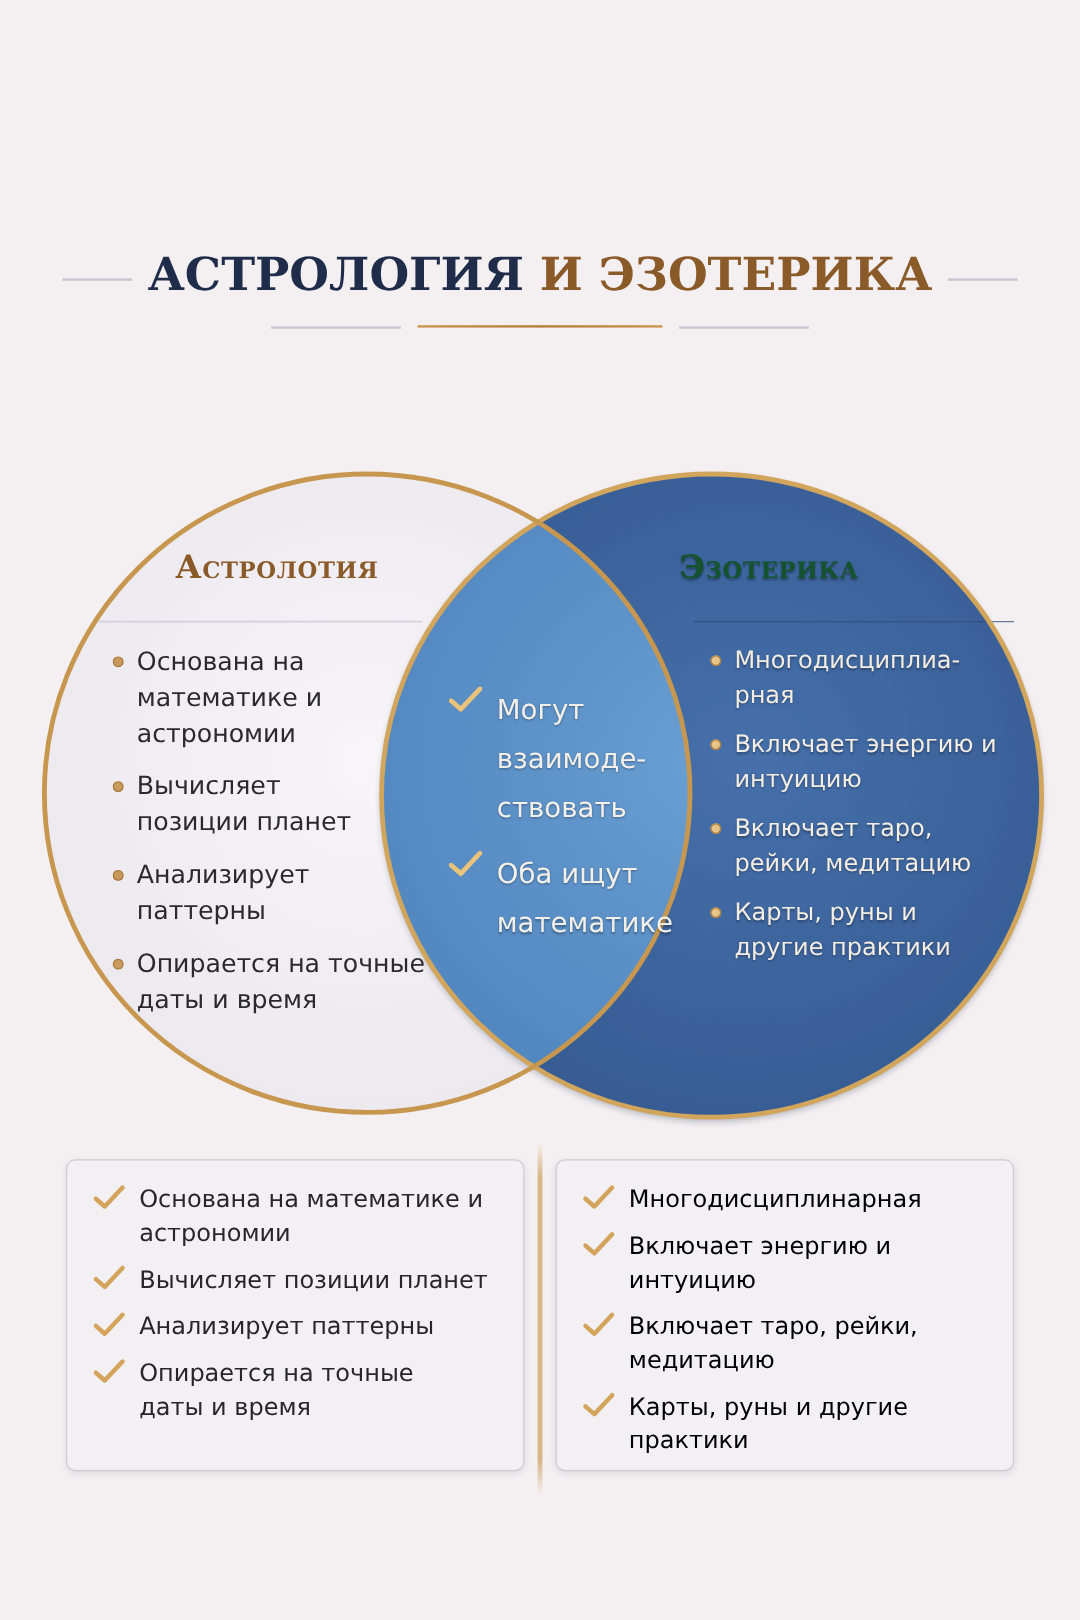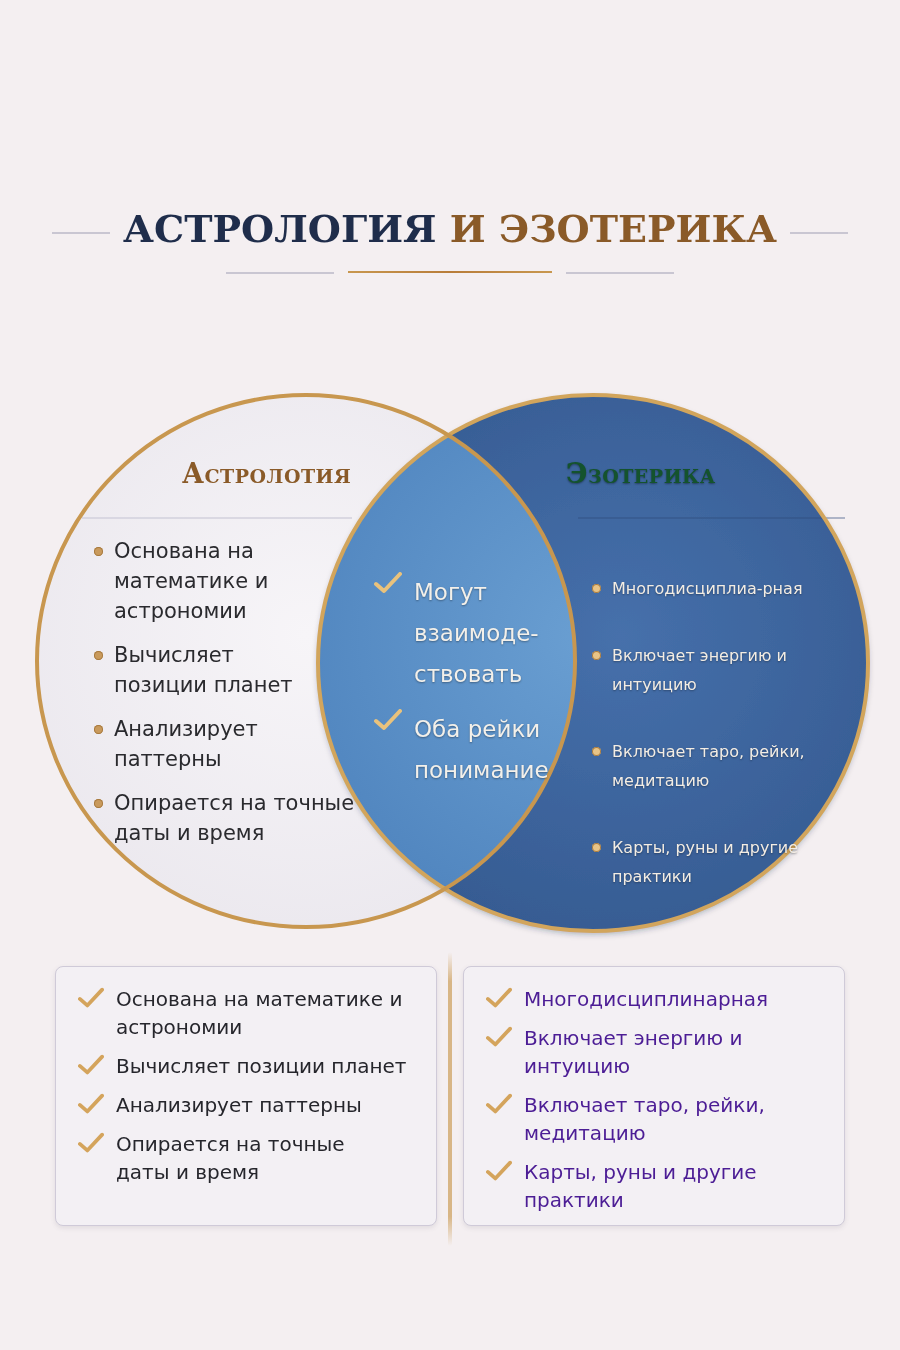--- a/index.html
+++ b/index.html
@@ -20,52 +20,52 @@
   .rule.grey { background: #c9c6d2; }
   .rule.gold { background: linear-gradient(90deg, #c8974f, #b87d3a, #c8974f); height: 2px; }
 
   .venn { position: absolute; left: 0; top: 0; width: 900px; height: 960px; }
   .venn svg { position: absolute; left: 0; top: 0; }
 
   .circle-title {
     position: absolute; font-family: "DejaVu Serif", serif; font-weight: bold;
     font-size: 27px; white-space: nowrap; letter-spacing: 0.5px;
   }
-  .circle-title.left { left: 146px; top: 458px; color: #8a5a28; font-variant: small-caps; margin-left: 36px; }
+  .circle-title.left { left: 146px; top: 458px; color: #8a5a28; font-variant: small-caps; }
   .circle-title.right { left: 566px; top: 458px; color: #14532d; font-variant: small-caps;
     text-shadow: 0 1px 2px rgba(0,0,0,0.4); }
 
   .blist { position: absolute; margin: 0; padding: 0; list-style: none; }
   .blist li { position: relative; padding-left: 24px; margin-bottom: 14px; line-height: 30px; font-size: 21px; }
   .blist li .dot {
     position: absolute; left: 4px; top: 11px; width: 9px; height: 9px; border-radius: 50%;
     background: #c99a5c; box-shadow: 0 0 0 1px #a77a3f inset;
   }
   .blist.left { left: 90px; top: 536px; width: 250px; color: #2a2a2e; }
   .blist.right { left: 588px; top: 536px; width: 240px; color: #f3ede4; font-size: 20px; }
-  .blist.right li { font-size: 16px; line-height: 29px; margin-bottom: 12px; text-shadow: 0 1px 2px rgba(0,0,0,0.35); margin-top: 38px; }
+  .blist.right li { font-size: 20px; line-height: 29px; margin-bottom: 12px; text-shadow: 0 1px 2px rgba(0,0,0,0.35); }
   .blist.right li .dot { background: #e8c487; top: 10px; }
 
   .clist { position: absolute; margin: 0; padding: 0; list-style: none; }
   .clist.mid { left: 374px; top: 572px; width: 185px; color: #f3f0ea; }
   .clist.mid li { position: relative; padding-left: 40px; font-size: 23px; line-height: 41px; margin-bottom: 14px;
     text-shadow: 0 1px 2px rgba(0,0,0,0.35); }
   .chk { position: absolute; left: 0; top: 4px; width: 28px; height: 22px; }
 
   .card {
     position: absolute; top: 966px; width: 380px; height: 258px;
     background: #f3f0f4; border: 1.5px solid #cfcad8; border-radius: 8px;
     box-shadow: 0 2px 5px rgba(80,70,100,0.12);
   }
   .card.left { left: 55px; }
   .card.right { left: 463px; }
   .card ul { list-style: none; margin: 0; padding: 0; position: absolute; left: 22px; top: 18px; right: 10px; }
   .card li { position: relative; padding-left: 38px; font-size: 20px; line-height: 28px; margin-bottom: 11px; color: #26262c; }
   .card li .chk { top: 2px; width: 26px; height: 22px; }
-  .card.right li { color: #4c1d95; }
+  .card.right li { color: #000000; }
 
   .vdivider { position: absolute; left: 448px; top: 952px; width: 4px; height: 294px;
     background: linear-gradient(180deg, rgba(214,176,122,0) 0%, #d8b686 10%, #d8b686 90%, rgba(214,176,122,0) 100%);
     border-radius: 2px; }
 </style>
 </head>
 <body>
 
 <div class="title-wrap">
   <div class="rule grey" style="left:52px; top:32px; width:58px;"></div>
@@ -129,21 +129,21 @@
     <li>
       <svg class="chk" viewBox="0 0 28 22">
           <path d="M2 12 L10 19 L26 2" fill="none" stroke="#e9c27c" stroke-width="4" stroke-linecap="round" stroke-linejoin="round"></path>
         </svg>
       <span>Могут взаимоде-ствовать</span>
     </li>
     <li>
       <svg class="chk" viewBox="0 0 28 22">
           <path d="M2 12 L10 19 L26 2" fill="none" stroke="#e9c27c" stroke-width="4" stroke-linecap="round" stroke-linejoin="round"></path>
         </svg>
-      <span>Оба рейки понимание</span>
+      <span>Оба ищут математике</span>
     </li>
   </ul>
 
   <ul class="blist right">
     <li style="width:215px;"><span class="dot"></span><span>Многодисциплиа-рная</span></li>
     <li style="width:240px;"><span class="dot"></span><span>Включает энергию и интуицию</span></li>
     <li style="width:240px;"><span class="dot"></span><span>Включает таро, рейки, медитацию</span></li>
     <li style="width:230px;"><span class="dot"></span><span>Карты, руны и другие практики</span></li>
   </ul>
 </div>

